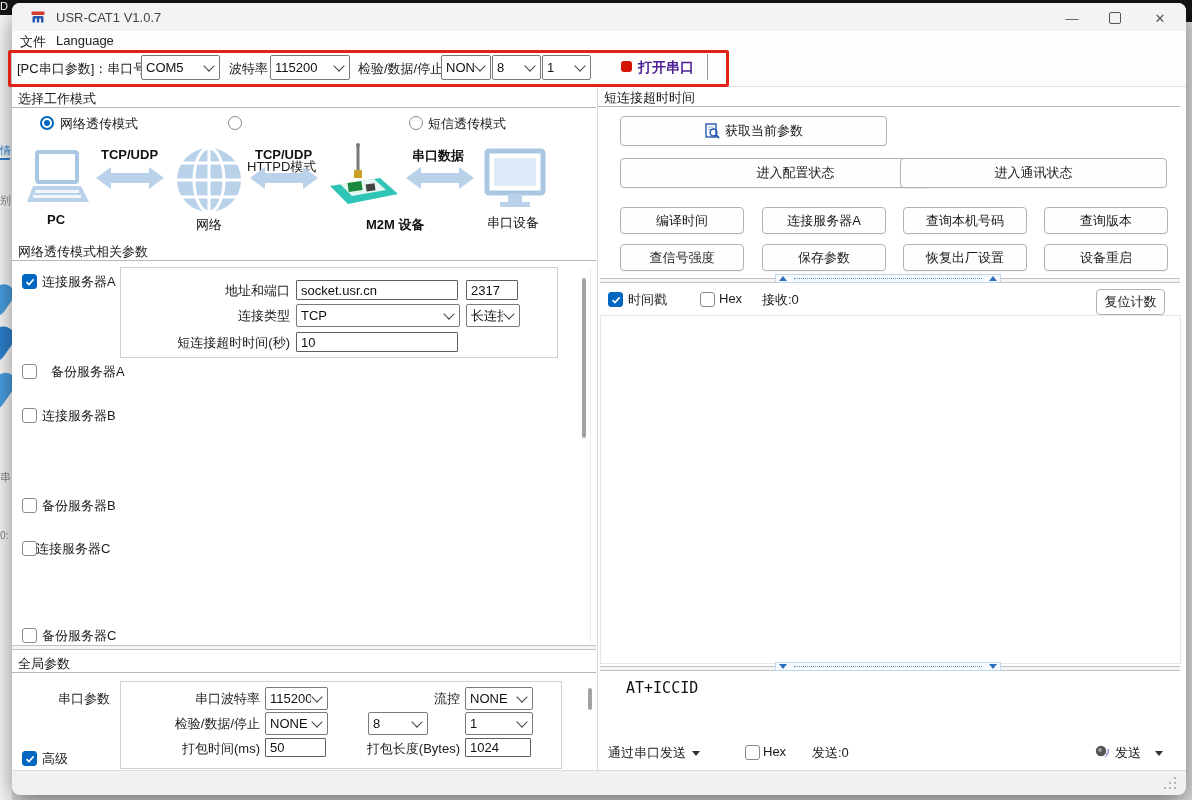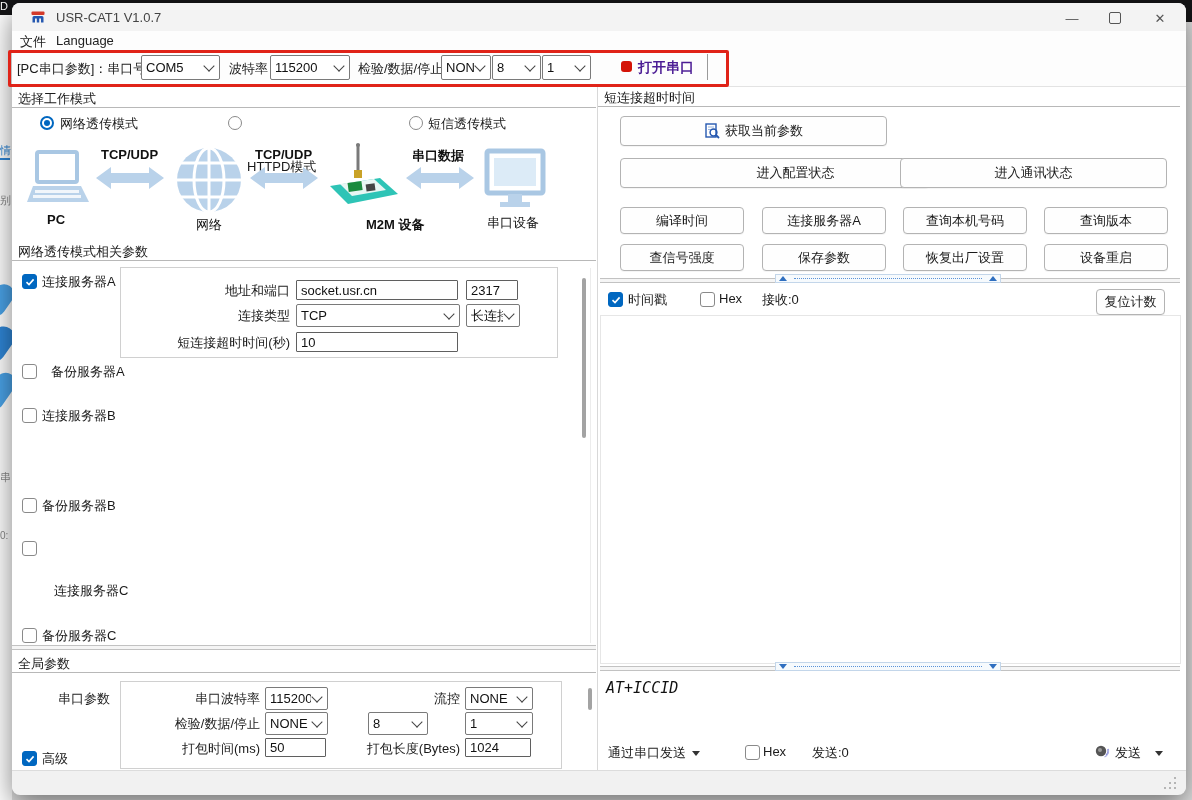--- a/index.html
+++ b/index.html
@@ -213,21 +213,21 @@
   <span class="lbl rlbl" style="left:150px;top:334px;width:140px;">短连接超时时间(秒)</span>
   <input class="tinput" style="left: 296px; top: 332px; width: 162px; height: 20px;" value="10">
 
   <div class="cb" style="left:22px;top:364px;"></div>
   <span class="lbl" style="left:51px;top:363px;">备份服务器A</span>
   <div class="cb" style="left:22px;top:408px;"></div>
   <span class="lbl" style="left:42px;top:407px;">连接服务器B</span>
   <div class="cb" style="left:22px;top:498px;"></div>
   <span class="lbl" style="left:42px;top:497px;">备份服务器B</span>
   <div class="cb" style="left:22px;top:541px;"></div>
-  <span class="lbl" style="left:54px;top:540px;margin-top:42px;">连接服务器C</span>
+  <span class="lbl" style="left:36px;top:540px;">连接服务器C</span>
   <div class="cb" style="left:22px;top:628px;"></div>
   <span class="lbl" style="left:42px;top:627px;">备份服务器C</span>
 
   <div class="vline" style="left:590px;top:268px;height:375px;border-left-color:#ececec;"></div>
   <div class="thumb" style="left:582px;top:278px;width:4px;height:160px;"></div>
 
   <div class="splitline" style="left:12px;top:645px;width:584px;"></div>
 
   <span class="lbl" style="left:18px;top:655px;">全局参数</span>
   <div class="hdrline" style="left:12px;top:672px;width:584px;"></div>
@@ -338,21 +338,21 @@
   <div class="whitearea" style="left:600px;top:315px;width:579px;height:347px;"></div>
 
   <div class="splitline" style="left:600px;top:666px;width:580px;"></div>
   <div class="splithandle" style="left:775px;top:662px;width:226px;">
     <span class="tri-dn"></span>
       <span class="dots"></span>
       <span class="tri-dn"></span>
   </div>
 
   <div class="whitearea" style="left:600px;top:673px;width:579px;height:64px;border:none;"></div>
-  <span class="sendtext" style="left:606px;top:679px;font-style:italic;">AT+ICCID</span>
+  <span class="sendtext" style="left:626px;top:679px;">AT+ICCID</span>
 
   <div class="abs flat-dd" style="left:608px;top:744px;">
     <span>通过串口发送</span>
     <span class="dd-arrow"></span>
   </div>
   <div class="cb" style="left:745px;top:745px;"></div>
   <span class="lbl" style="left:763px;top:744px;">Hex</span>
   <span class="lbl" style="left:812px;top:744px;">发送:0</span>
   <svg class="abs" style="left:1094px;top:743px;" width="17" height="17" viewBox="0 0 17 17">
     <circle cx="7" cy="8" r="5.2" fill="#555"></circle>

